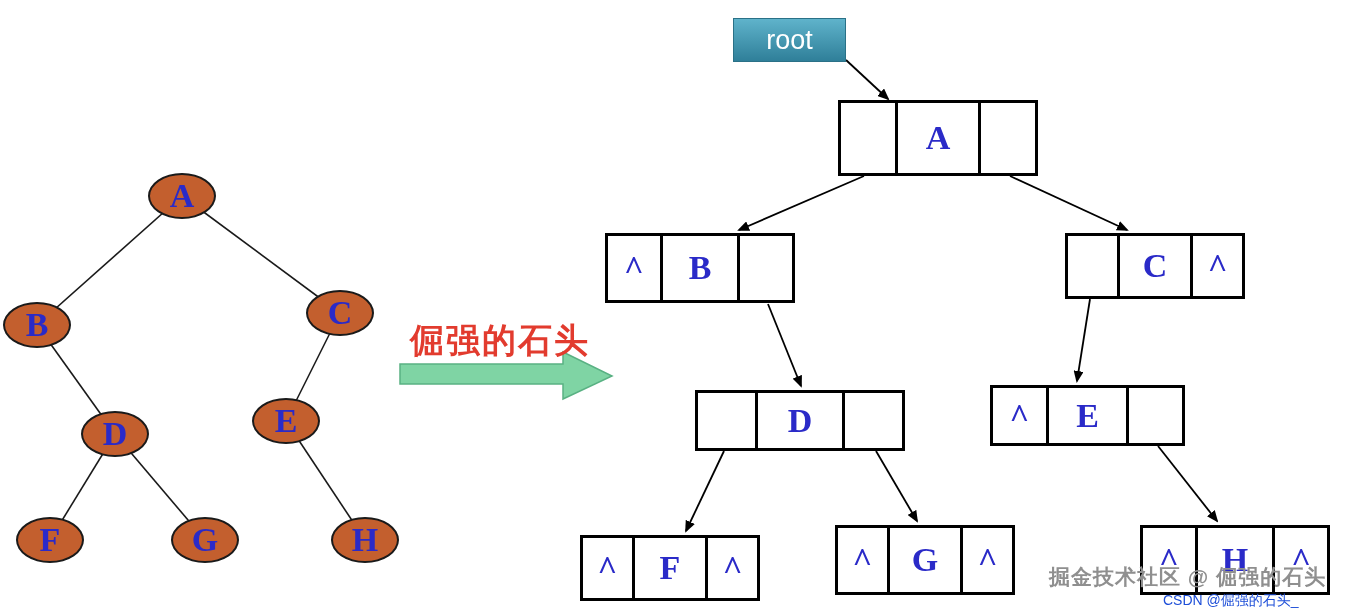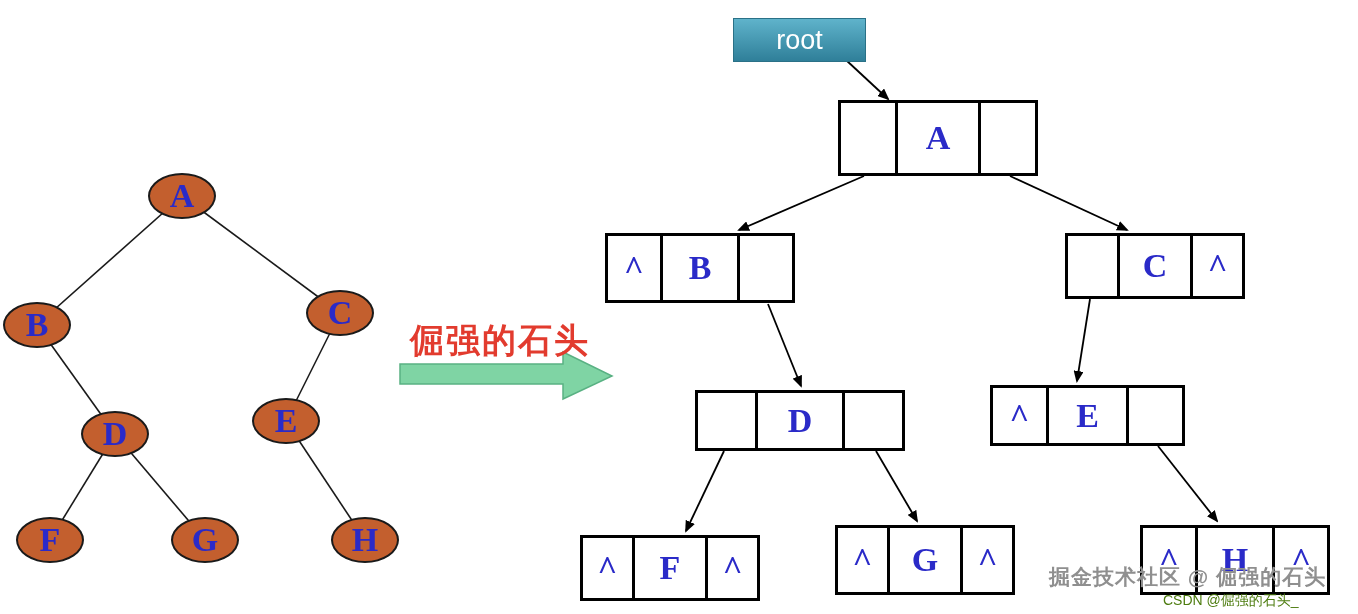--- a/index.html
+++ b/index.html
@@ -35,21 +35,21 @@
     left:410px; top:318px;
     font-size:34px;
     font-weight:bold;
     color:#e23b2e;
     letter-spacing:2px;
   }
   
   .root-tag {
     position:absolute;
     left:733px; top:18px;
-    width:133px; height:44px;
+    width:113px; height:44px;
     background:linear-gradient(#5fb3cb, #2f7f99);
     border:1px solid #2a7187;
     color:#ffffff;
     font-size:27px;
     display:flex; align-items:center; justify-content:center;
   }
   
   .lbox {
     position:absolute;
     display:flex;
@@ -74,21 +74,21 @@
     font-size:21px;
     font-weight:bold;
     color:#8f8f8f;
     letter-spacing:1px;
     margin-left:44px;
   }
   .wm2 {
     position:absolute;
     left:1163px; top:592px;
     font-size:14px;
-    color:#4d7c0f;
+    color:#1d4ed8;
   }
 </style>
 </head>
 <body>
 
 <div class="canvas">
 
   <svg class="overlay" viewBox="0 0 1358 614" xmlns="http://www.w3.org/2000/svg">
     <defs>
       <marker id="ah" markerWidth="12" markerHeight="10" refX="10" refY="5" orient="auto" markerUnits="userSpaceOnUse">

